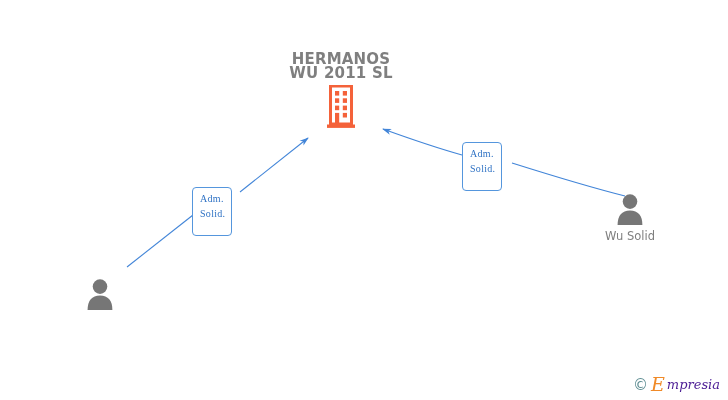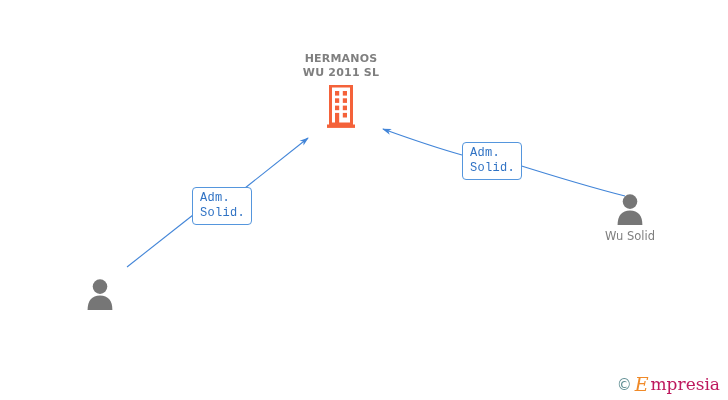--- a/index.html
+++ b/index.html
@@ -29,21 +29,21 @@
   
   .company-node {
     position: absolute;
     left: 261px;
     top: 52px;
     width: 160px;
     text-align: center;
   }
   .company-title {
     font-family: "DejaVu Sans", sans-serif;
-    font-size: 11px;
+    font-size: 15px;
     font-weight: bold;
     color: #7f7f7f;
     line-height: 14px;
     letter-spacing: 0.2px;
     white-space: pre-line;
   }
   .company-icon {
     margin: 5px auto 0 auto;
     width: 30px;
     height: 44px;
@@ -73,25 +73,25 @@
     white-space: nowrap;
   }
 
   
   .rel-label {
     position: absolute;
     box-sizing: border-box;
     border: 1px solid #5596dd;
     border-radius: 4px;
     background: #ffffff;
-    font-family: Liberation Mono, monospace;
-    font-size: 12px;
+    font-family: Liberation Serif, serif;
+    font-size: 10px;
     color: #2f72c4;
     line-height: 15px;
-    padding: 3px 6px 3px 7px;
+    padding: 3px 6px 14px 7px;
     white-space: pre-line;
     letter-spacing: 0.3px;
   }
   .rel-label.left-rel  { left: 192px; top: 187px; }
   .rel-label.right-rel { left: 462px; top: 142px; }
 
   
   .watermark {
     position: absolute;
     right: 8px;
@@ -109,22 +109,23 @@
   .watermark .wm-e {
     font-family: "DejaVu Serif", serif;
     font-style: italic;
     font-size: 19px;
     color: #f08a28;
     line-height: 19px;
     margin-right: -1px;
   }
   .watermark .wm-rest {
     font-family: "DejaVu Serif", serif;
-    font-size: 17px;
-    color: #be185d;
+    font-style: italic;
+    font-size: 13px;
+    color: #4c1d95;
     line-height: 19px;
   }
 </style>
 </head>
 <body>
 
 <div id="canvas">
 
   <svg id="edges" viewBox="0 0 728 400" width="728" height="400" xmlns="http://www.w3.org/2000/svg">
     <defs>

